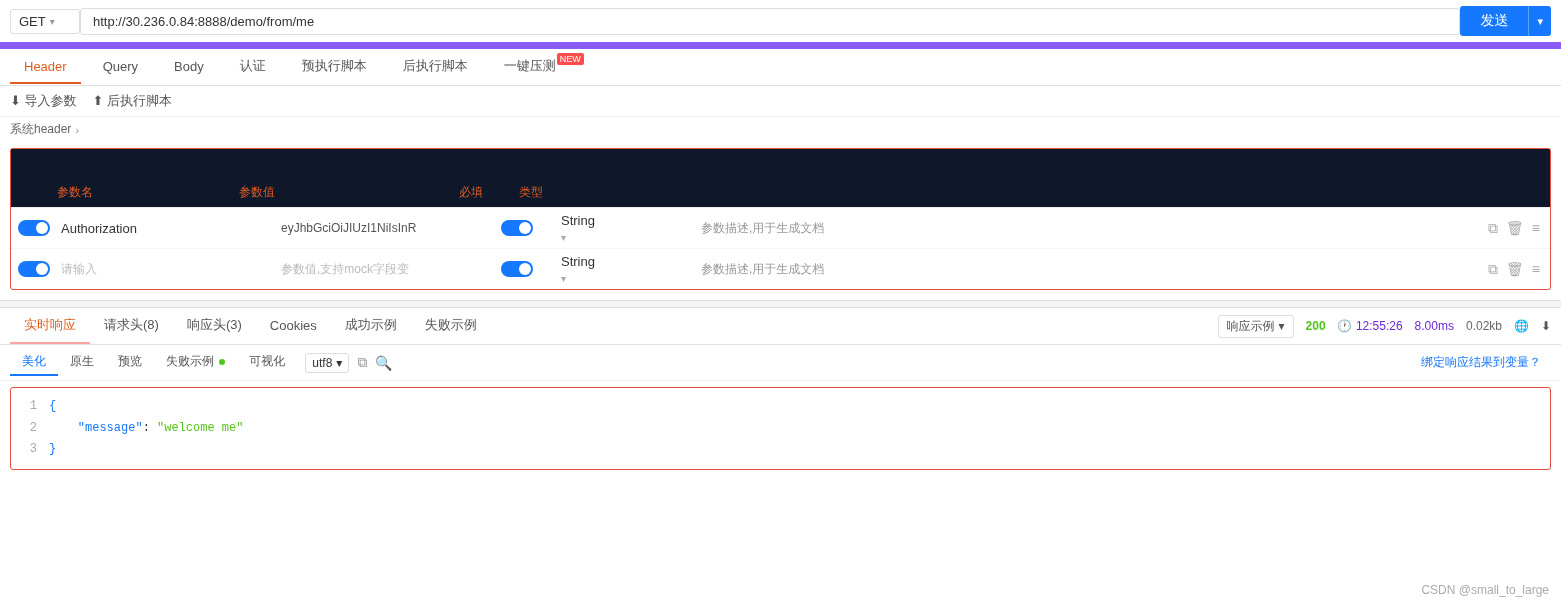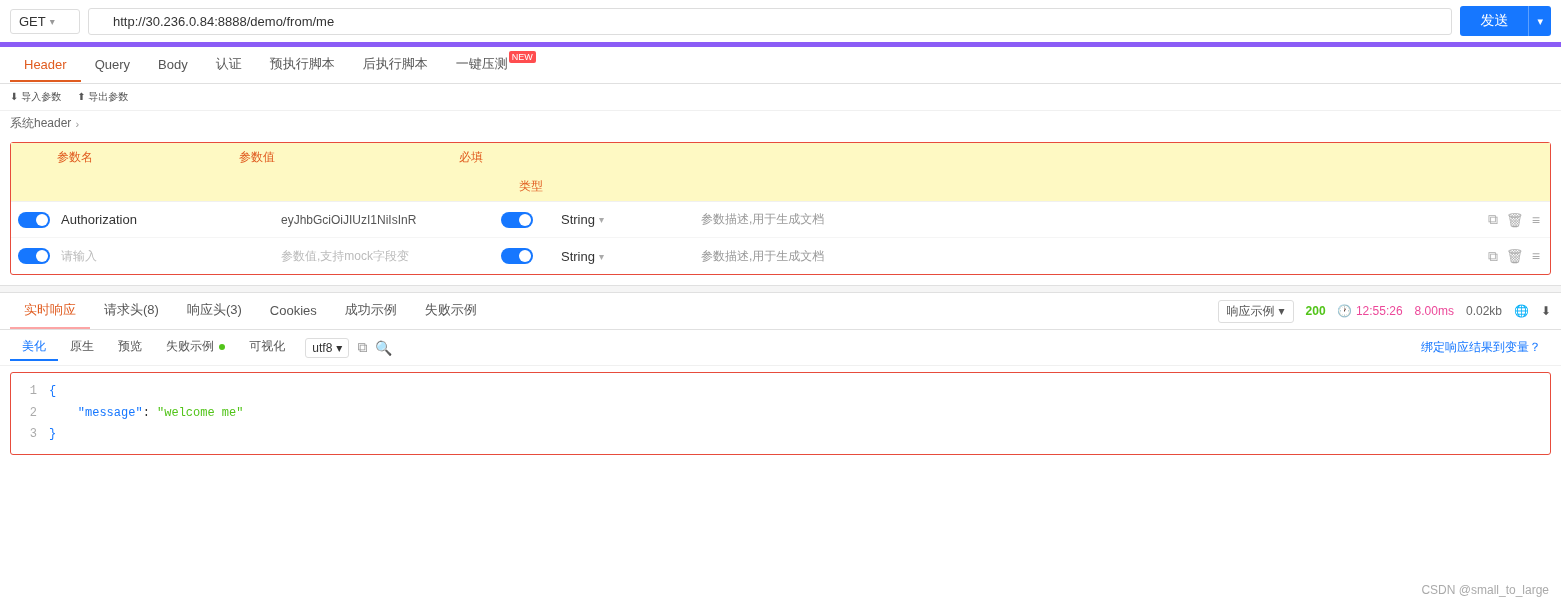--- a/index.html
+++ b/index.html
@@ -3,40 +3,39 @@
   <meta charset="utf-8">
   <style>
     * { box-sizing: border-box; margin: 0; padding: 0; }
     body { font-family: -apple-system, BlinkMacSystemFont, 'Segoe UI', sans-serif; font-size: 13px; background: #fff; color: #333; }
 
     
     .url-bar {
       display: flex;
       align-items: center;
       padding: 6px 10px;
-      border-bottom: 5px solid #8b5cf6;
-      gap: 8px;
+      border-bottom: 7px solid #8b5cf6;
       background: #fff;
     }
     .method-select {
       display: flex;
       align-items: center;
       gap: 4px;
       padding: 4px 8px;
       border: 1px solid #ddd;
       border-radius: 3px;
       cursor: pointer;
       font-size: 13px;
       color: #333;
       min-width: 70px;
     }
     .method-select .chevron { font-size: 10px; color: #999; }
     .url-input {
       flex: 1;
-      padding: 5px 24px;
+      padding: 5px 12px;
       border: 1px solid #ddd;
       border-radius: 3px;
       font-size: 13px;
       color: #333;
       outline: none;
     }
     .send-btn-group {
       display: flex;
       align-items: stretch;
     }
@@ -59,21 +58,21 @@
       border-radius: 0 3px 3px 0;
       font-size: 11px;
     }
 
     
     .tab-bar {
       display: flex;
       align-items: center;
       padding: 0 10px;
       border-bottom: 1px solid #e0e0e0;
-      gap: 0;
+      gap: 8px;
     }
     .tab-item {
       padding: 8px 14px;
       cursor: pointer;
       font-size: 13px;
       color: #555;
       border-bottom: 2px solid transparent;
       position: relative;
     }
     .tab-item.active {
@@ -98,21 +97,21 @@
       padding: 6px 10px;
       gap: 16px;
       border-bottom: 1px solid #f0f0f0;
     }
     .toolbar-btn {
       display: flex;
       align-items: center;
       gap: 4px;
       color: #555;
       cursor: pointer;
-      font-size: 10px;
+      font-size: 13px;
     }
 
     
     .breadcrumb {
       padding: 4px 10px;
       font-size: 12px;
       color: #666;
       display: flex;
       align-items: center;
       gap: 4px;
@@ -120,46 +119,47 @@
     .breadcrumb-chevron { color: #999; font-size: 11px; }
 
     
     .params-section {
       border: 1.5px solid #e74c3c;
       margin: 6px 10px;
       border-radius: 3px;
     }
     .params-header {
       display: flex;
-      background: #fef9c3;
+      background: #0f172a;
       border-bottom: 1px solid #f0f0f0;
       font-size: 12px;
       color: #e05c20;
       padding: 6px 0;
+      align-items: flex-end;
     }
     .params-header .col-name { width: 220px; padding-left: 46px; }
     .params-header .col-value { width: 200px; padding-left: 8px; }
     .params-header .col-required { width: 80px; text-align: center; }
     .params-header .col-type { width: 140px; padding-left: 8px; margin-top: 29px; }
     .params-header .col-desc { flex: 1; padding-left: 8px; }
 
     .param-row {
       display: flex;
       align-items: center;
       border-bottom: 1px solid #f5f5f5;
       padding: 5px 0;
       min-height: 36px;
     }
     .param-row:last-child { border-bottom: none; }
 
     .col-toggle { width: 46px; display: flex; justify-content: center; align-items: center; }
     .col-name-val { width: 220px; padding-left: 4px; font-size: 13px; }
     .col-value-val { width: 200px; padding-left: 4px; font-size: 12px; color: #555; }
     .col-req-val { width: 80px; display: flex; justify-content: center; align-items: center; }
-    .col-type-val { width: 140px; padding-left: 4px; display: flex; align-items: center; gap: 4px; font-size: 13px; }
+    .col-type-val { width: 140px; padding-left: 4px; display: flex; align-items: flex-start; gap: 4px; font-size: 13px; flex-direction: column; }
     .col-desc-val { flex: 1; padding-left: 4px; font-size: 12px; color: #999; }
     .col-actions { width: 80px; display: flex; align-items: center; justify-content: flex-end; gap: 8px; padding-right: 10px; }
 
     
     .toggle {
       width: 32px;
       height: 16px;
       background: #1677ff;
       border-radius: 8px;
       position: relative;
@@ -216,21 +216,21 @@
       display: flex;
       align-items: center;
       gap: 4px;
       border: 1px solid #ddd;
       border-radius: 3px;
       padding: 2px 8px;
       cursor: pointer;
       font-size: 12px;
     }
     .status-200 { color: #52c41a; font-weight: bold; }
-    .time-info { color: #ec4899; }
+    .time-info { color: #6d28d9; }
     .size-info { color: #666; }
 
     
     .format-tab-bar {
       display: flex;
       align-items: center;
       padding: 4px 10px;
       border-bottom: 1px solid #f0f0f0;
       gap: 0;
     }
@@ -348,21 +348,21 @@
     <span>一键压测</span>
     <span class="new-badge">NEW</span>
   </div>
 </div>
 
 <div class="toolbar">
   <div class="toolbar-btn">
     <span>⬇ 导入参数</span>
   </div>
   <div class="toolbar-btn">
-    <span>⬆ 导出参数</span>
+    <span>⬆ 后执行脚本</span>
   </div>
 </div>
 
 <div class="breadcrumb">
   <span>系统header</span>
   <span class="breadcrumb-chevron">›</span>
 </div>
 
 <div class="params-section">
 

